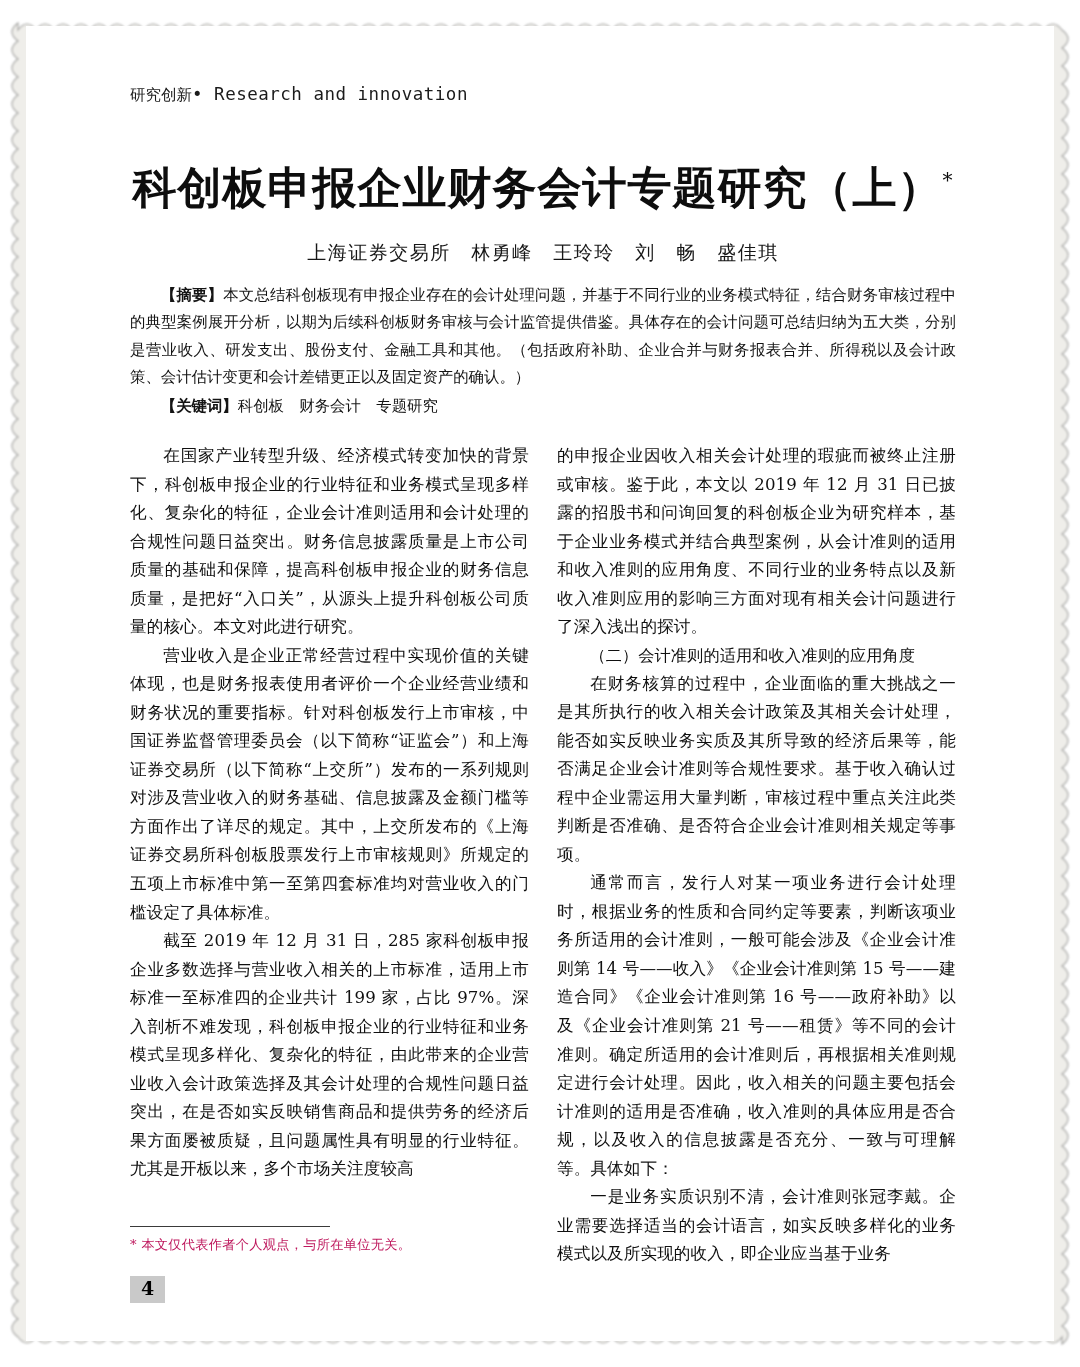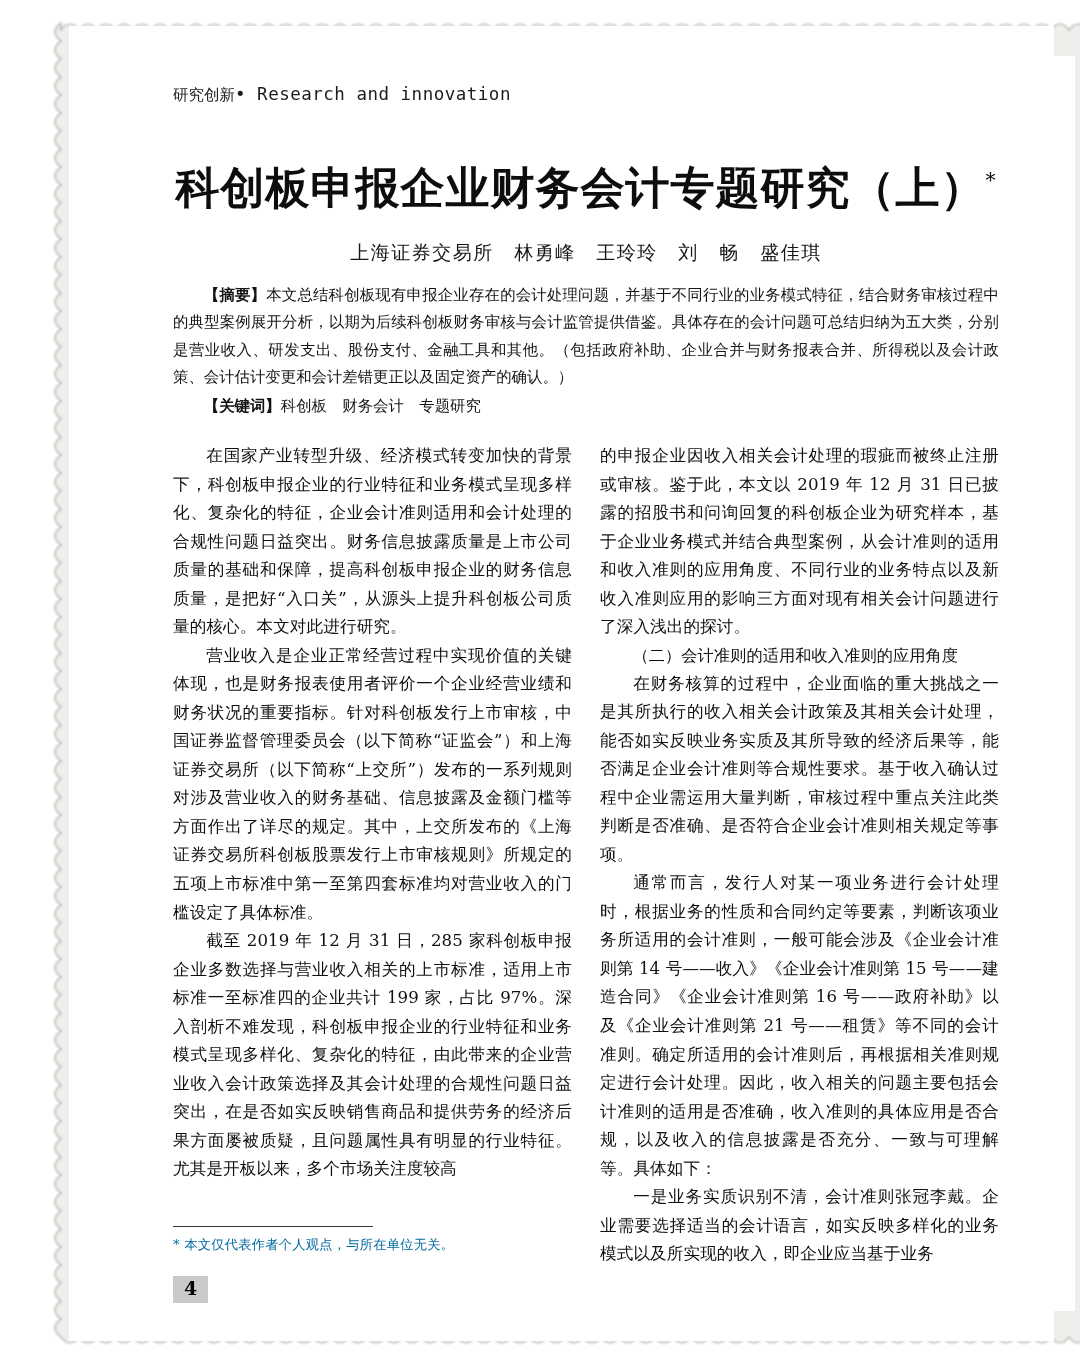--- a/index.html
+++ b/index.html
@@ -14,21 +14,20 @@
     font-family: "DejaVu Serif", "Liberation Serif", serif;
     position: relative;
     overflow: hidden;
   }
 
   
   .page-frame {
     position: absolute;
     inset: 0;
     background: #d8d8d6;
-    margin-left: 43px;
   }
   .deckle-shadow {
     position: absolute;
     left: 16px; top: 16px; right: 16px; bottom: 16px;
     background: #fffefb;
     box-shadow: 0 0 0 1px #b9b9b7, 2px 2px 7px rgba(0,0,0,0.18);
   }
   .deckle-edge {
     position: absolute;
     inset: 0;
@@ -142,21 +141,21 @@
     width: 400px;
   }
   .footnote-rule {
     width: 200px;
     height: 1px;
     background: #3a3a3a;
     margin-bottom: 7px;
   }
   .footnote {
     font-size: 13.2px;
-    color: #0369a1;
+    color: #be185d;
     line-height: 1.6;
     letter-spacing: 0.3px;
   }
 
   .footer {
     position: absolute;
     left: 104px;
     bottom: 38px;
     display: flex;
     align-items: center;

